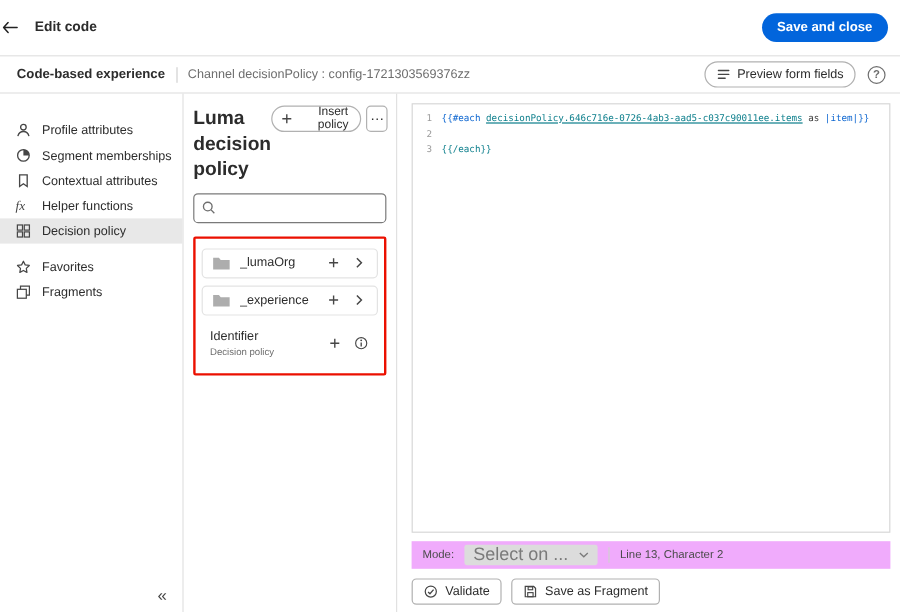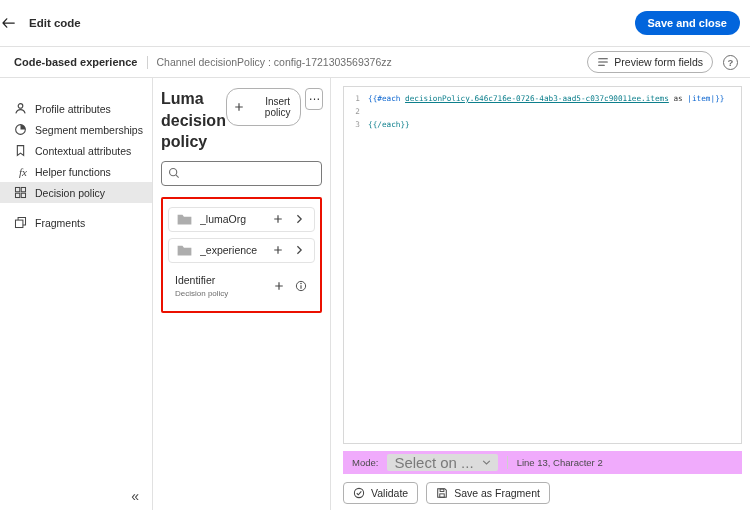--- a/index.html
+++ b/index.html
@@ -23,31 +23,31 @@
   .btn-outline{display:inline-flex;align-items:center;gap:5px;border:1px solid #b1b1b1;background:#fff;color:#2c2c2c;font-size:10.5px}
   .pill{height:22px;border-radius:12px;padding:0 9px}
   .rect{height:22px;border-radius:4px;padding:0 9px}
   .help-circle{width:15px;height:15px;border:1px solid #6e6e6e;border-radius:50%;display:inline-flex;align-items:center;justify-content:center;font-size:9.5px;color:#6e6e6e;font-weight:700;cursor:pointer}
 
   .main{flex:1;display:flex;min-height:0}
 
   .sidebar{width:153px;flex:none;border-right:1px solid #e1e1e1;padding-top:20px;position:relative}
   .side-item{display:flex;align-items:center;gap:8px;height:21px;padding:0 13px;cursor:pointer}
   .side-item.selected{background:#e8e8e8}
-  .side-icon{width:14px;flex:none;color:#464646;display:inline-flex;justify-content:flex-end}
+  .side-icon{width:14px;flex:none;color:#464646;display:inline-flex;justify-content:flex-start}
   .side-label{font-size:10.5px;white-space:nowrap}
   .side-gap{height:9px}
   .fx{font-style:italic;font-family:"Liberation Serif",serif;font-size:11px}
   .collapse{position:absolute;right:13px;bottom:6px;font-size:14px;color:#464646}
 
   .policy-panel{width:178px;flex:none;border-right:1px solid #e1e1e1;padding:10px 8px;display:flex;flex-direction:column}
   .panel-head{display:flex;justify-content:space-between;align-items:flex-start;margin-bottom:8px}
   .panel-title{font-size:16px;line-height:1.35;font-weight:700;width:74px}
   .head-actions{display:flex;gap:4px}
-  .btn-insert{height:38px;border-radius:12px;padding:4px 7px;font-size:10px;gap:18px}
+  .btn-insert{height:22px;border-radius:12px;padding:4px 7px;font-size:10px;gap:18px}
   .btn-more{width:24px;height:22px;border:1px solid #b1b1b1;border-radius:4px;background:#fff;font-size:12px;display:inline-flex;align-items:center;justify-content:center;line-height:0;padding-bottom:6px}
   .search{position:relative;margin-bottom:11px}
   .search-ic{position:absolute;left:7px;top:6px}
   .search input{width:100%;height:25px;border:1px solid #7a7a7a;border-radius:4px;padding:0 6px 0 25px;font-size:11px;font-family:inherit;outline:none}
   .tree{border:2px solid var(--annotation,#eb1000);padding:8px 5px;border-radius:2px}
   .tree-row{display:flex;align-items:center;gap:7px;padding:5px 7px;margin-bottom:6px}
   .tree-row.card{border:1px solid #e3e3e3;border-radius:4px;background:#fff}
   .tree-row:last-child{margin-bottom:0}
   .row-icon{flex:none;display:inline-flex}
   .row-text{flex:1;display:flex;flex-direction:column;min-width:0}
@@ -143,20 +143,28 @@
               <svg viewBox="0 0 14 14" width="13" height="13">
                 <rect x="1.6" y="1.6" width="4.6" height="4.6" fill="none" stroke="currentColor" stroke-width="1.1"></rect>
                 <rect x="7.8" y="1.6" width="4.6" height="4.6" fill="none" stroke="currentColor" stroke-width="1.1"></rect>
                 <rect x="1.6" y="7.8" width="4.6" height="4.6" fill="none" stroke="currentColor" stroke-width="1.1"></rect>
                 <rect x="7.8" y="7.8" width="4.6" height="4.6" fill="none" stroke="currentColor" stroke-width="1.1"></rect>
               </svg>
             </span>
     <span class="side-label">Decision policy</span>
   </div>
           <div class="side-gap"></div>
+          <div class="side-item">
+    <span class="side-icon ic">
+              <svg viewBox="0 0 14 14" width="13" height="13">
+                <path d="M7 1.8l1.6 3.3 3.7.5-2.7 2.6.6 3.6L7 10.1l-3.2 1.7.6-3.6L1.7 5.6l3.7-.5z" fill="none" stroke="currentColor" stroke-width="1.1" stroke-linejoin="round"></path>
+              </svg>
+            </span>
+    <span class="side-label">Favorites</span>
+  </div>
           <div class="side-item">
     <span class="side-icon ic">
               <svg viewBox="0 0 14 14" width="13" height="13">
                 <rect x="1.6" y="4.4" width="8" height="8" fill="none" stroke="currentColor" stroke-width="1.1"></rect>
                 <path d="M4.4 4.4V1.6h8v8H9.6" fill="none" stroke="currentColor" stroke-width="1.1"></path>
               </svg>
             </span>
     <span class="side-label">Fragments</span>
   </div>
         </div>

